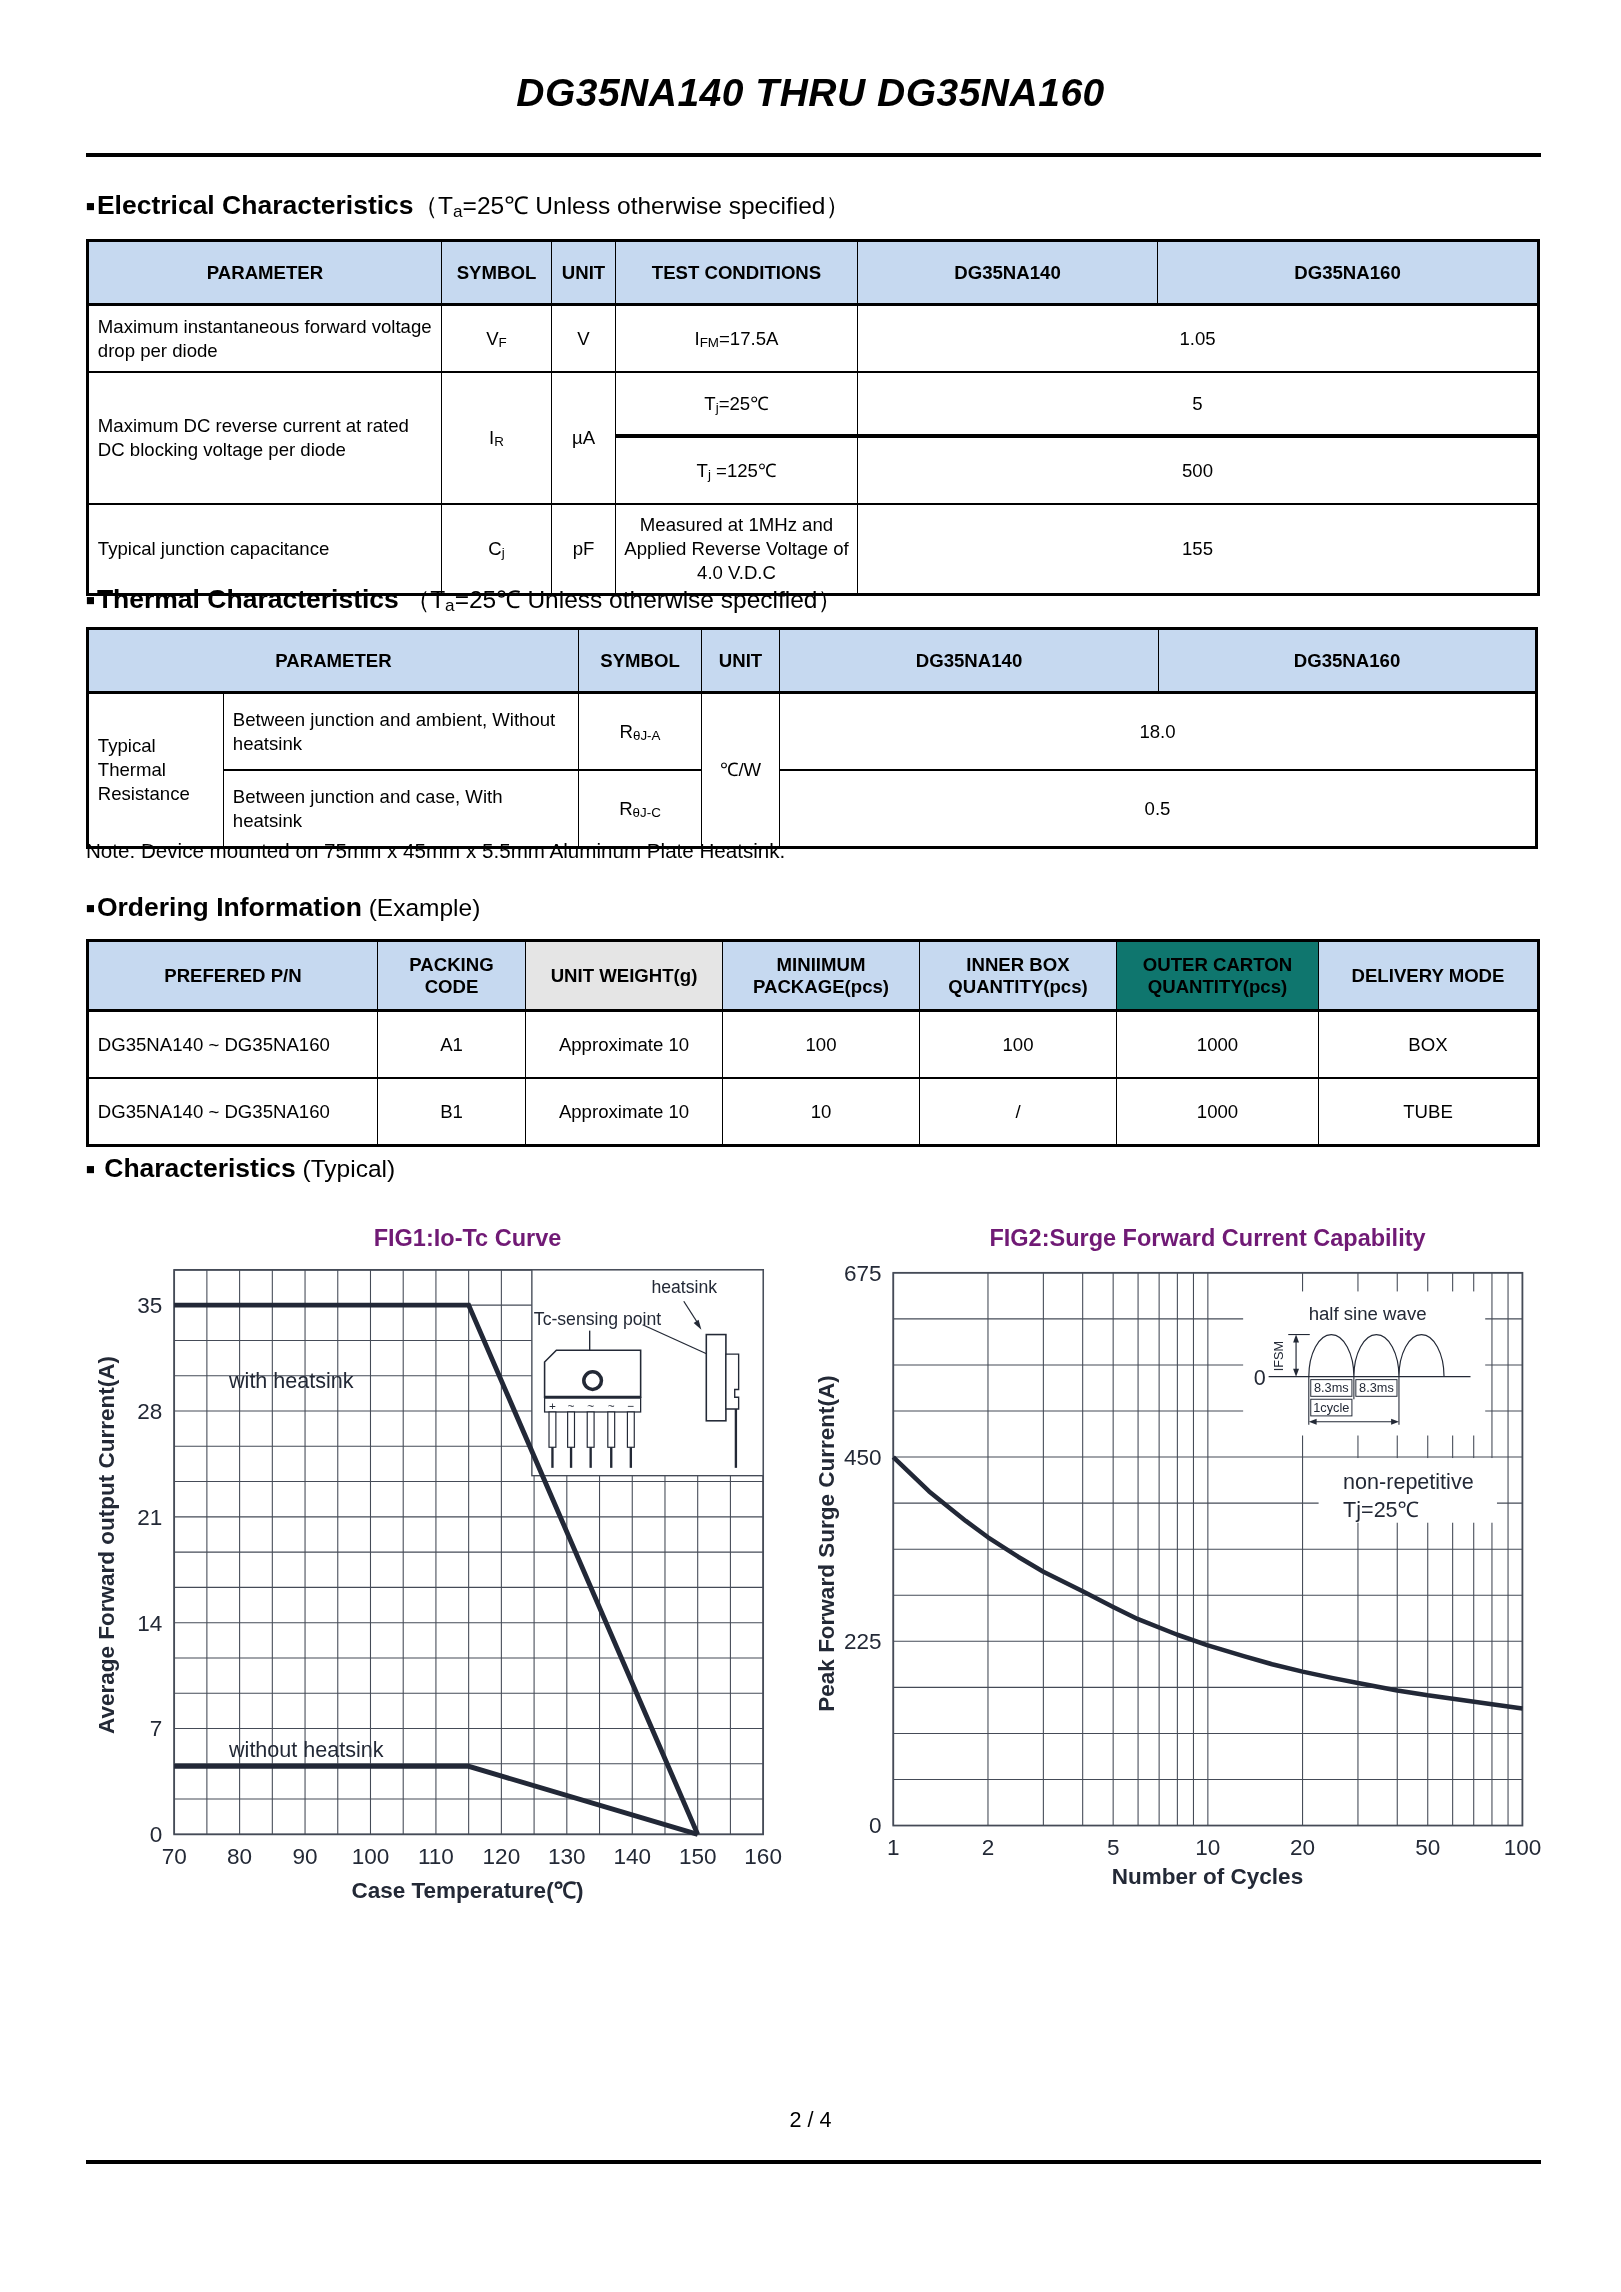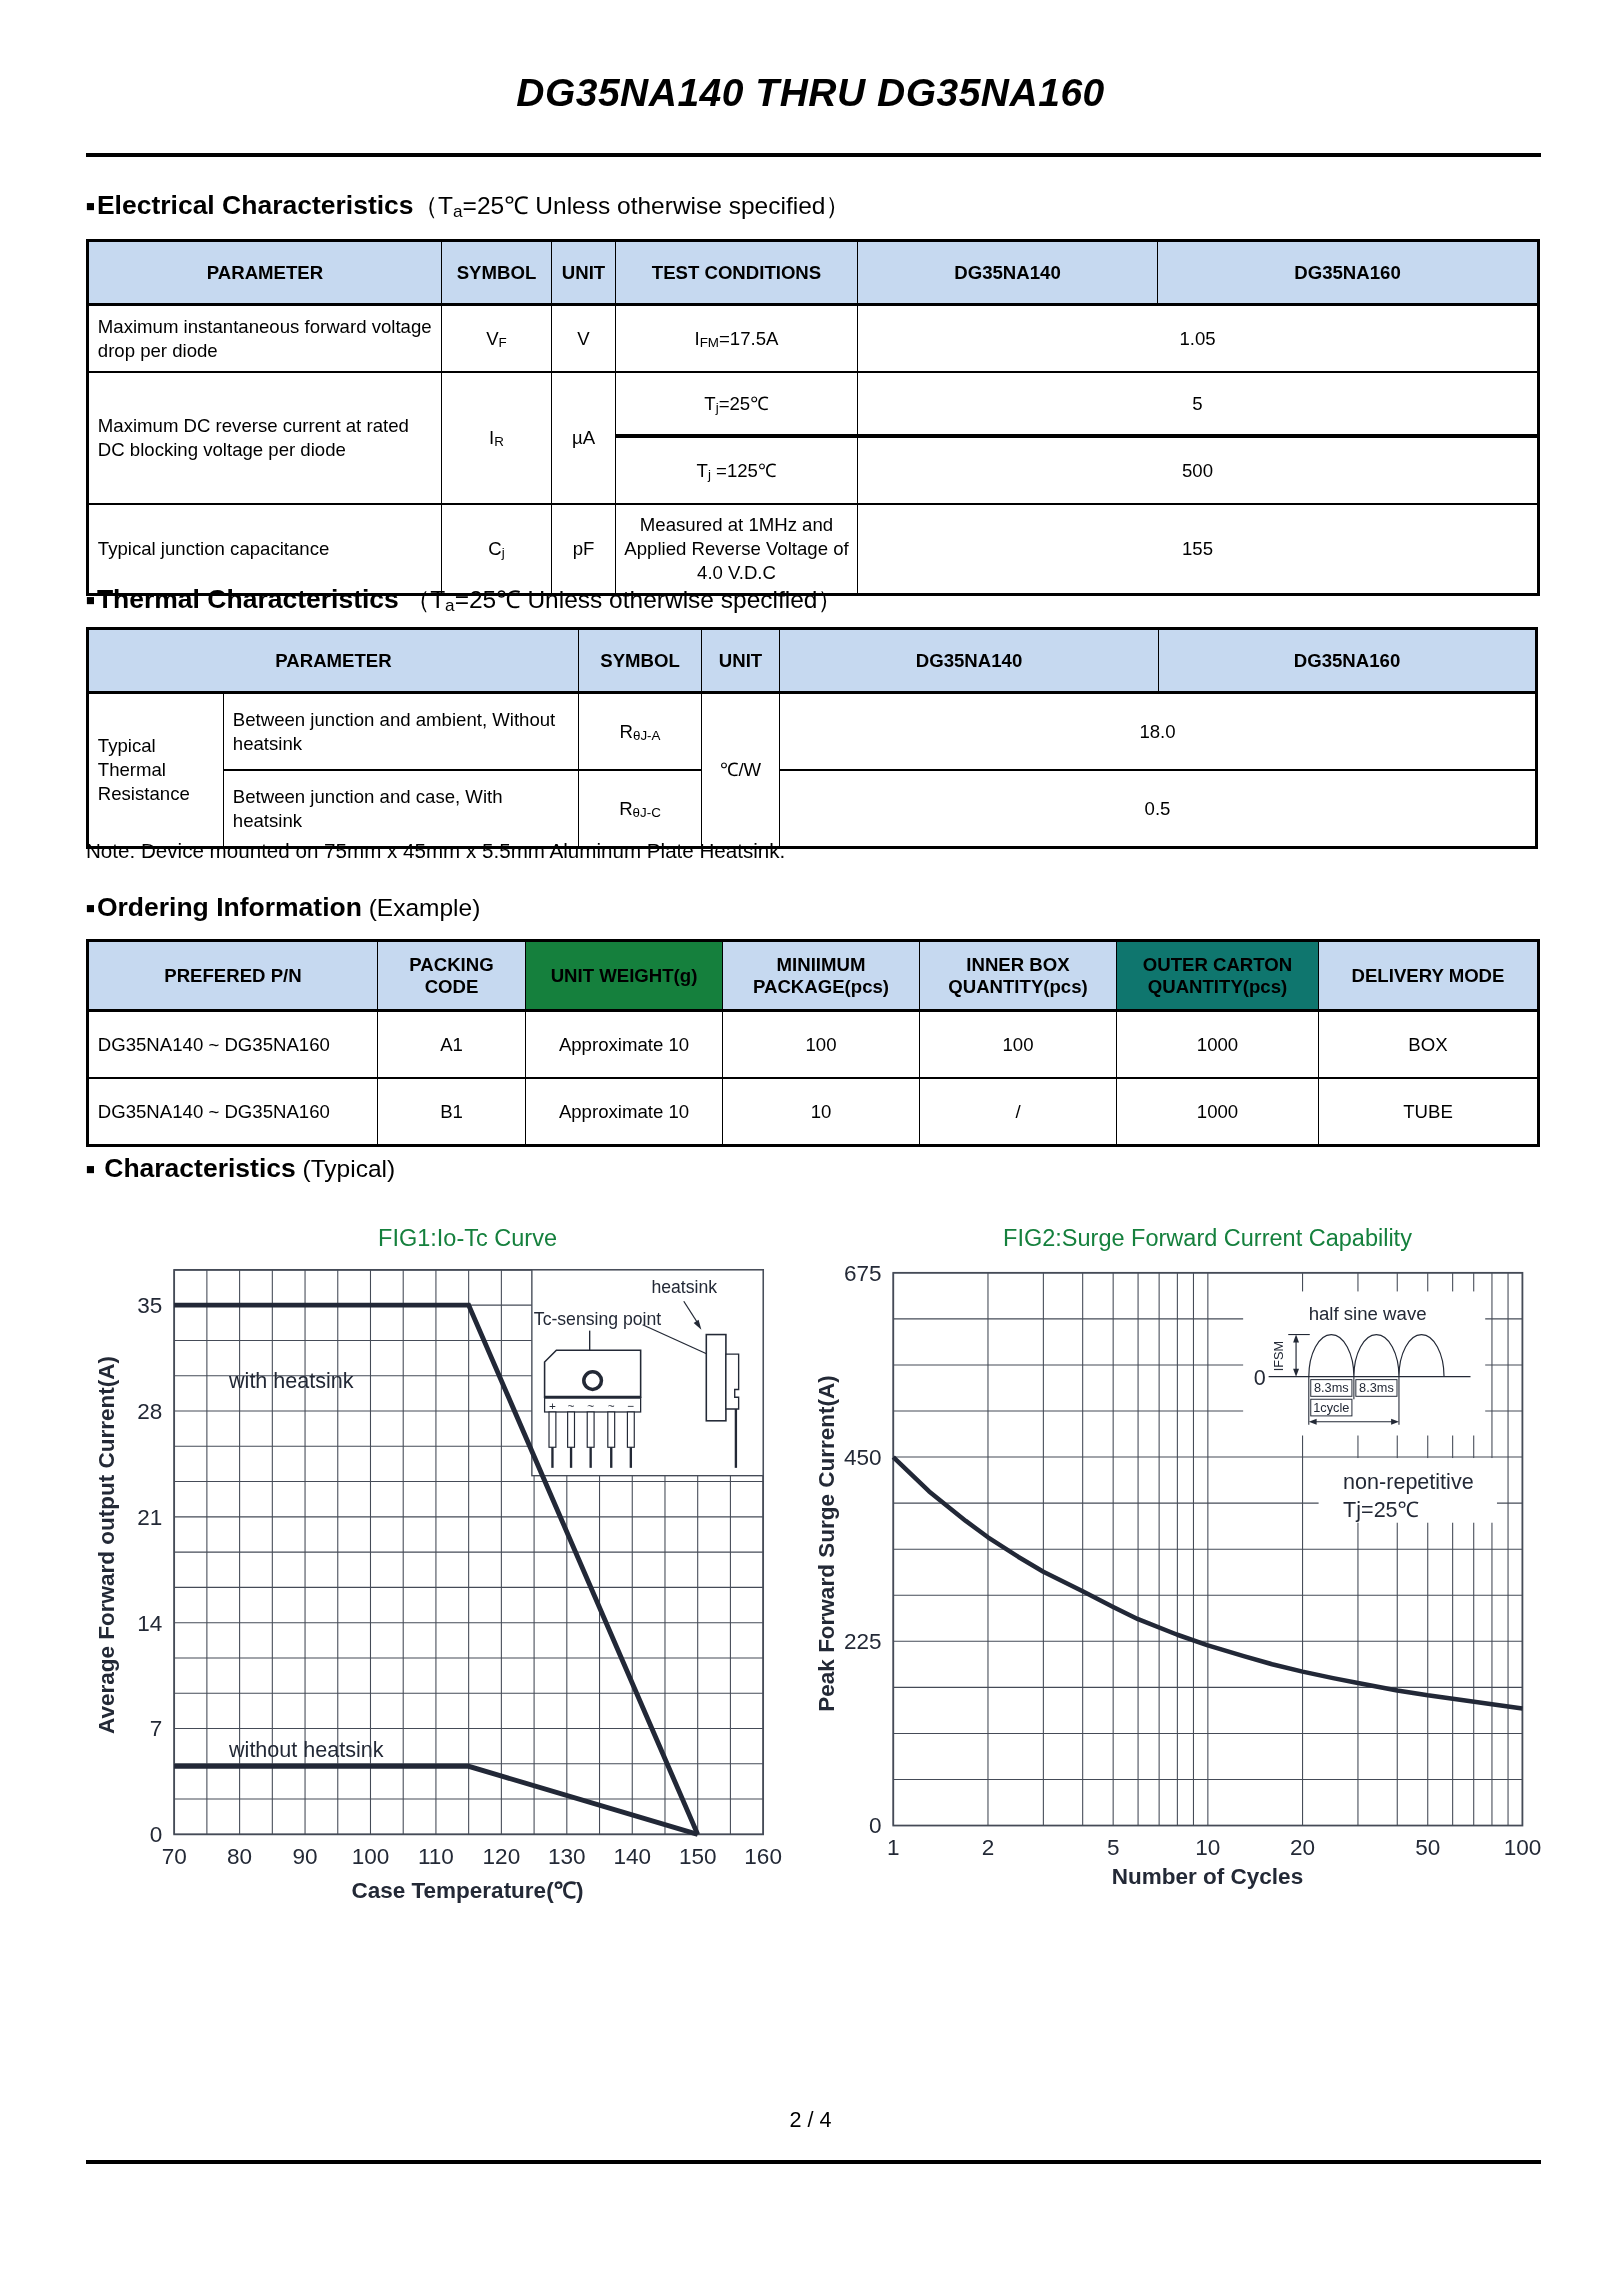--- a/index.html
+++ b/index.html
@@ -18,21 +18,21 @@
     table-layout:fixed;border:3.4px solid #000;font-size:18.6px;}
   .tbl th{background:#c6d9f0;font-weight:bold;text-align:center;
     border-left:1.6px solid #000;border-right:1.6px solid #000;
     border-bottom:3.4px solid #000;border-top:1.6px solid #000;padding:2px 2.9px;}
   .tbl td{border-left:1.6px solid #000;border-right:1.6px solid #000;
     border-top:2.7px solid #000;border-bottom:2.7px solid #000;
     text-align:center;vertical-align:middle;padding:2px 3.9px;line-height:1.28;}
   .tbl td.param{text-align:left;padding-left:8.8px;padding-right:7px;}
   .tbl td.thickt{border-top:4.4px solid #000;}
   .note{position:absolute;left:86px;font-size:20.6px;}
-  .fig-title{position:absolute;text-align:center;font-weight:normal;font-size:23.5px;color:#15803d;}
+  .fig-title{position:absolute;text-align:center;font-weight:bold;font-size:23.5px;color:#701a75;}
   .x-title{position:absolute;text-align:center;font-weight:bold;font-size:22.5px;color:#232936;}
   .y-title{position:absolute;transform:rotate(-90deg);transform-origin:0 0;
     text-align:center;font-weight:bold;font-size:22.5px;color:#232936;}
   .footer-page{position:absolute;left:0;top:2107px;width:100%;text-align:center;font-size:21.6px;}
   svg text{font-family:"Liberation Sans",sans-serif;}
 </style>
 </head>
 <body>
 
 <div id="page">
@@ -139,21 +139,21 @@
         <col style="width:197px">
         <col style="width:197px">
       <col style="width:197px">
         <col style="width:202px">
         <col style="width:220px">
     </colgroup>
     <tbody>
         <tr>
       <th style="height: 63px; background: rgb(198, 217, 240);">PREFERED P/N</th>
       <th style="background: rgb(198, 217, 240);">PACKING CODE</th>
-      <th style="background: #15803d;">UNIT WEIGHT(g)</th>
+      <th style="background: #e5e5e5;">UNIT WEIGHT(g)</th>
       <th style="background: rgb(198, 217, 240); margin-top: 12px;">MINIIMUM PACKAGE(pcs)</th>
       <th style="background: rgb(198, 217, 240);">INNER BOX QUANTITY(pcs)</th>
       <th style="background: #0f766e;">OUTER CARTON QUANTITY(pcs)</th>
       <th style="background: rgb(198, 217, 240);">DELIVERY MODE</th>
     </tr>
     <tr>
       <td class="param" style="height:61px">DG35NA140 ~ DG35NA160</td>
       <td>A1</td>
       <td>Approximate 10</td>
       <td>100</td>

